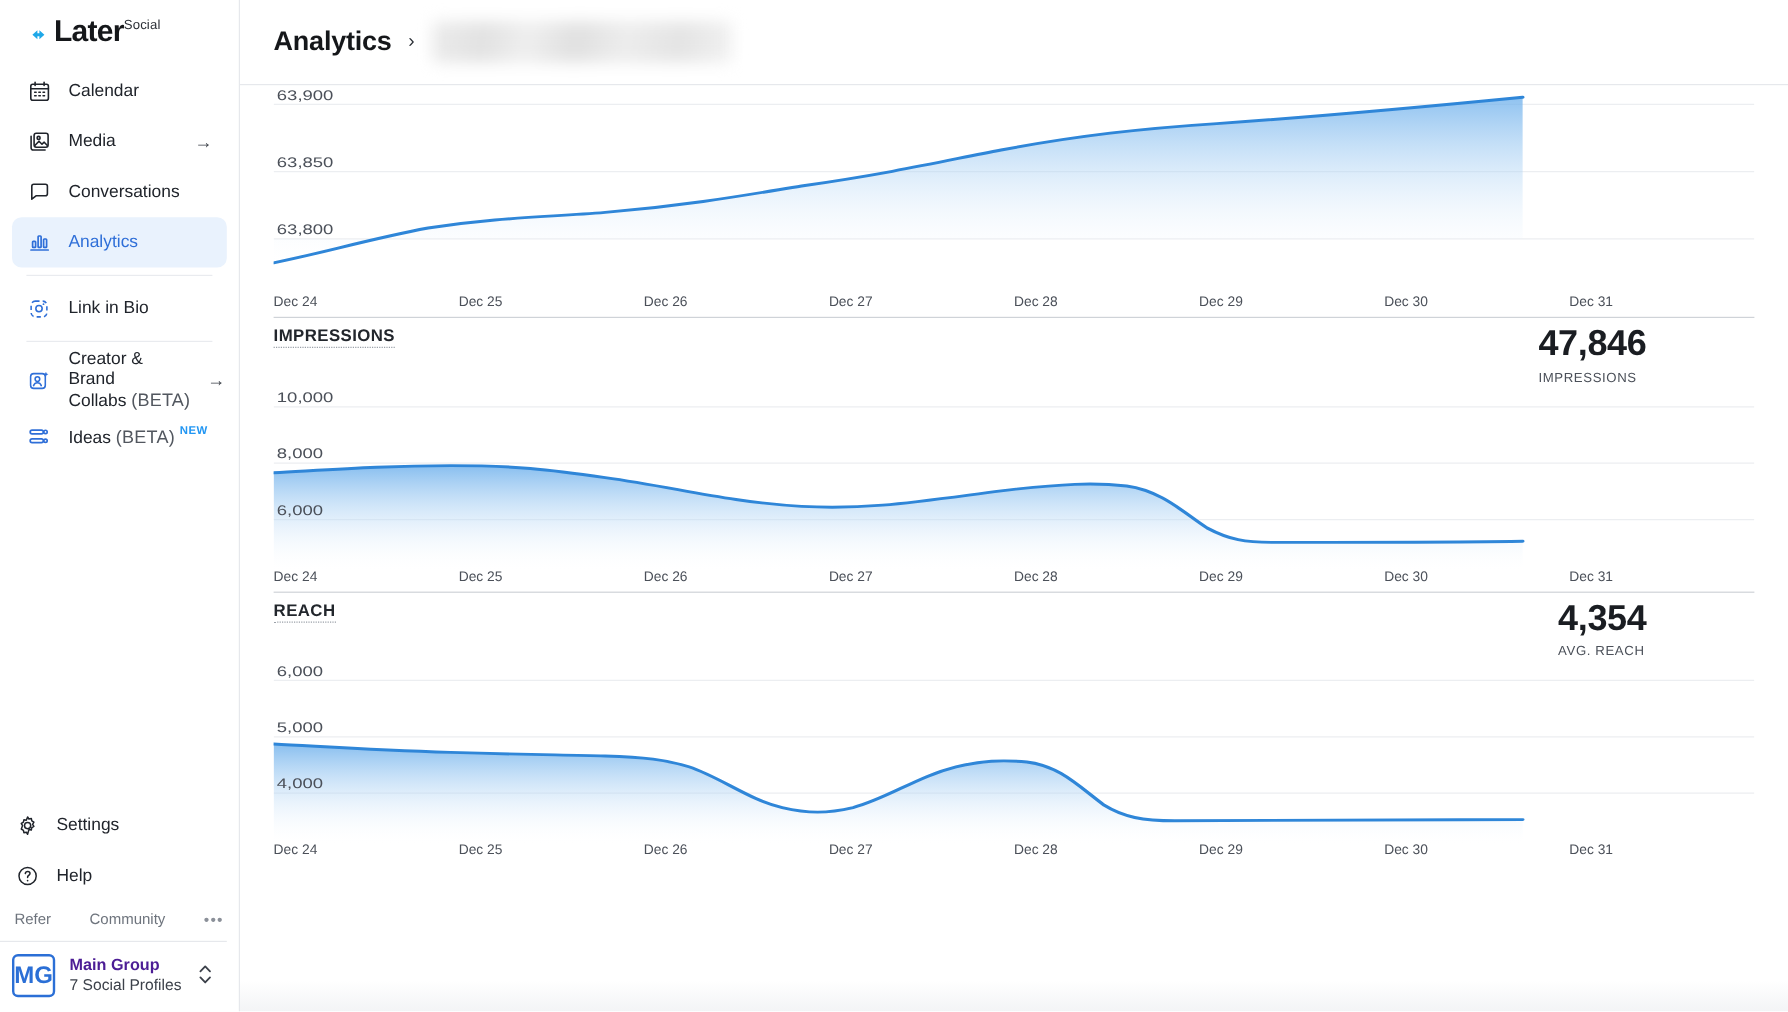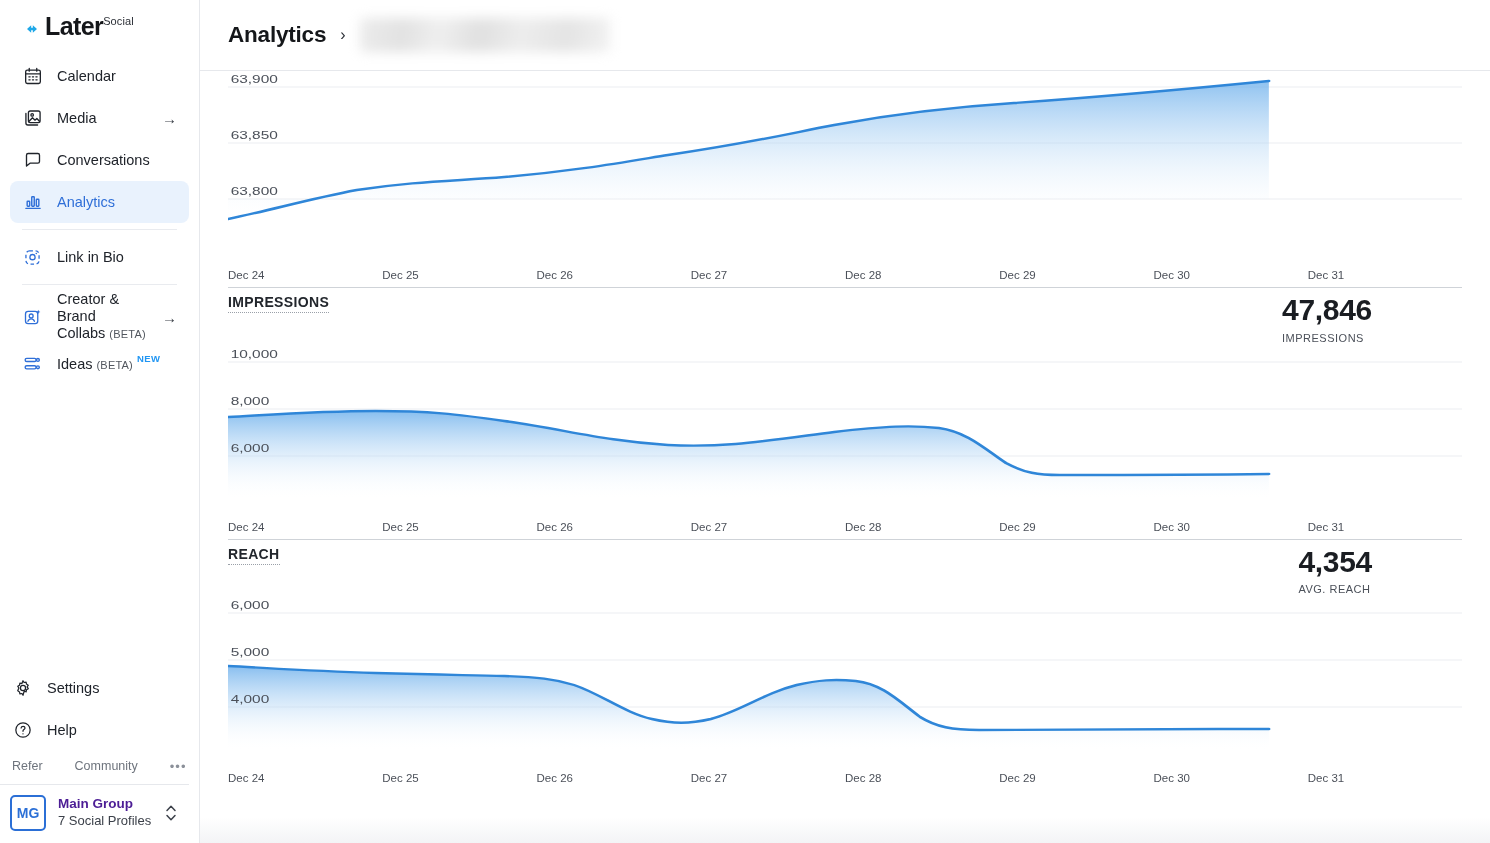--- a/index.html
+++ b/index.html
@@ -34,42 +34,42 @@
     border-radius: 8px; cursor: pointer;
     color: #20242b; font-size: 14.5px;
     position: relative;
   }
   .nav-item .ico { width: 21px; height: 21px; flex: 0 0 21px; display: flex; align-items: center; justify-content: center; }
   .nav-item .ico svg { display: block; }
   .nav-item.active { background: #e9f2fd; color: #2f6fd8; }
   .nav-item.active .lbl { color: #2f6fd8; }
   .nav-item .arrow { margin-left: auto; color: #3a3f47; font-size: 15px; line-height: 1; }
   .nav-item .lbl { white-space: nowrap; }
-  .nav-item .beta { font-size: 11px; color: #52575f; letter-spacing: .2px; margin-left: 4px; }
+  .nav-item .beta { font-size: 15px; color: #52575f; letter-spacing: .2px; margin-left: 4px; }
   .nav-item .newbadge { font-size: 9.5px; color: #2196f3; font-weight: 700; letter-spacing: .4px;
      position: relative; top: -7px; margin-left: 4px; }
   .nav-sep { height: 1px; background: #e9ebef; margin: 6px 12px; }
   .nav-item.two-line { height: 52px; }
   .nav-item.two-line .lbl { line-height: 17px; white-space: normal; max-width: 112px; }
 
   .footer { margin-top: auto; padding: 0 10px 0 0; }
   .mini-links {
     display: flex; align-items: flex-start; gap: 32px;
     padding: 8px 12px 10px 12px; font-size: 12.5px; color: #6e747d;
   }
   .mini-links .dots { margin-left: auto; color: #8b9099; letter-spacing: 1px; font-size: 13px; }
   .profile-bar {
     border-top: 1px solid #e6e8ec;
     display: flex; align-items: center; gap: 12px;
     padding: 10px 12px 12px 10px; cursor: pointer;
   }
   .avatar {
     width: 36px; height: 36px; border: 2px solid #2b6fd6; border-radius: 5px;
     display: flex; align-items: center; justify-content: center;
-    color: #2b6fd6; font-weight: 700; font-size: 14px; flex: 0 0 36px;
+    color: #2b6fd6; font-weight: 700; font-size: 20px; flex: 0 0 36px;
   }
   .profile-txt { display: flex; flex-direction: column; line-height: 1.25; }
   .profile-name { font-size: 13.5px; font-weight: 700; color: #4c1d95; }
   .profile-sub { font-size: 13px; color: #3c414a; }
   .updown { margin-left: auto; color: #3c414a; font-size: 11px; line-height: 9px; text-align: center; }
 
   
   .main { flex: 1; height: 843px; display: flex; flex-direction: column; position: relative; background:#fff; }
   .topbar {
     height: 71px; border-bottom: 1px solid #e6e8ec;
@@ -99,21 +99,21 @@
   .metric-title {
     font-size: 14px; font-weight: 700; color: #22262c;
     letter-spacing: .35px; border-bottom: 1px dotted #9aa0a8; padding-bottom: 2px;
   }
   .metric-kpi { margin-left: auto; text-align: left; padding-right: 90px; }
   .kpi-num { font-size: 30px; font-weight: 700; color: #1a1d22; letter-spacing: -0.3px; line-height: 1.05; }
   .kpi-lbl { font-size: 11px; color: #4b5059; letter-spacing: .5px; margin-top: 6px; }
 
   .chart { position: relative; width: 100%; }
   .chart svg { display: block; width: 100%; }
-  .xaxis { display: flex; padding: 0 0 0 0; position: relative; margin-top: 23px; }
+  .xaxis { display: flex; padding: 0 0 0 0; position: relative; }
   .xaxis .tick {
     font-size: 11.5px; color: #4b5059; flex: 1 1 0; text-align: left;
   }
   .xrule { height: 1px; background: #cfd3d8; width: 100%; margin-top: 6px; }
 
   .fadebar {
     position: absolute; left: 0; right: 0; bottom: 0; height: 26px;
     background: linear-gradient(to bottom, rgba(255,255,255,0) 0%, #f3f4f6 100%);
     pointer-events: none;
   }

